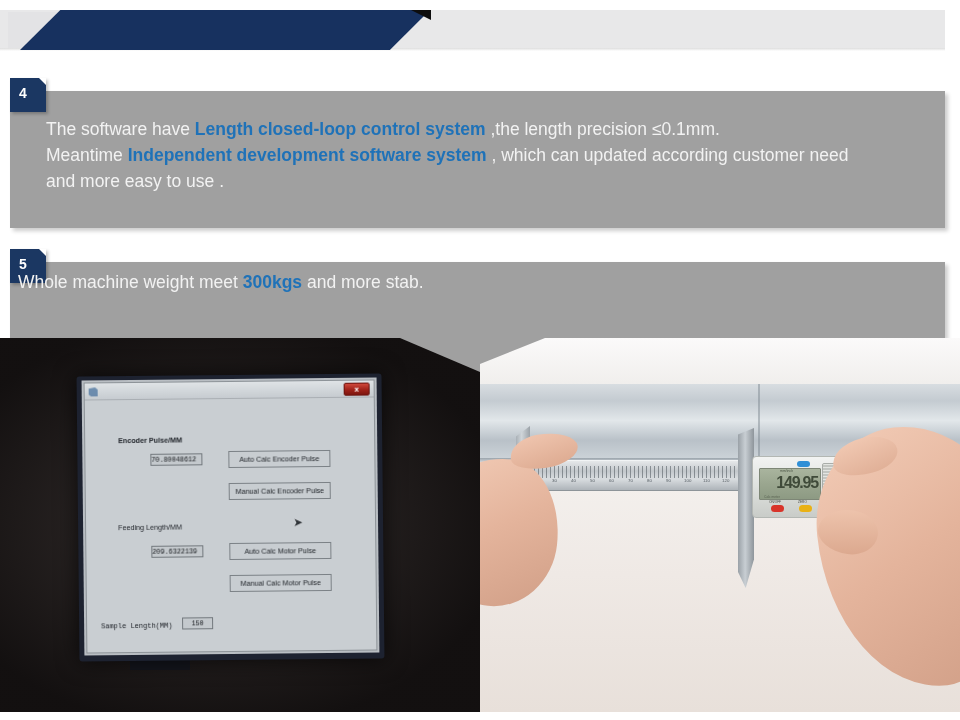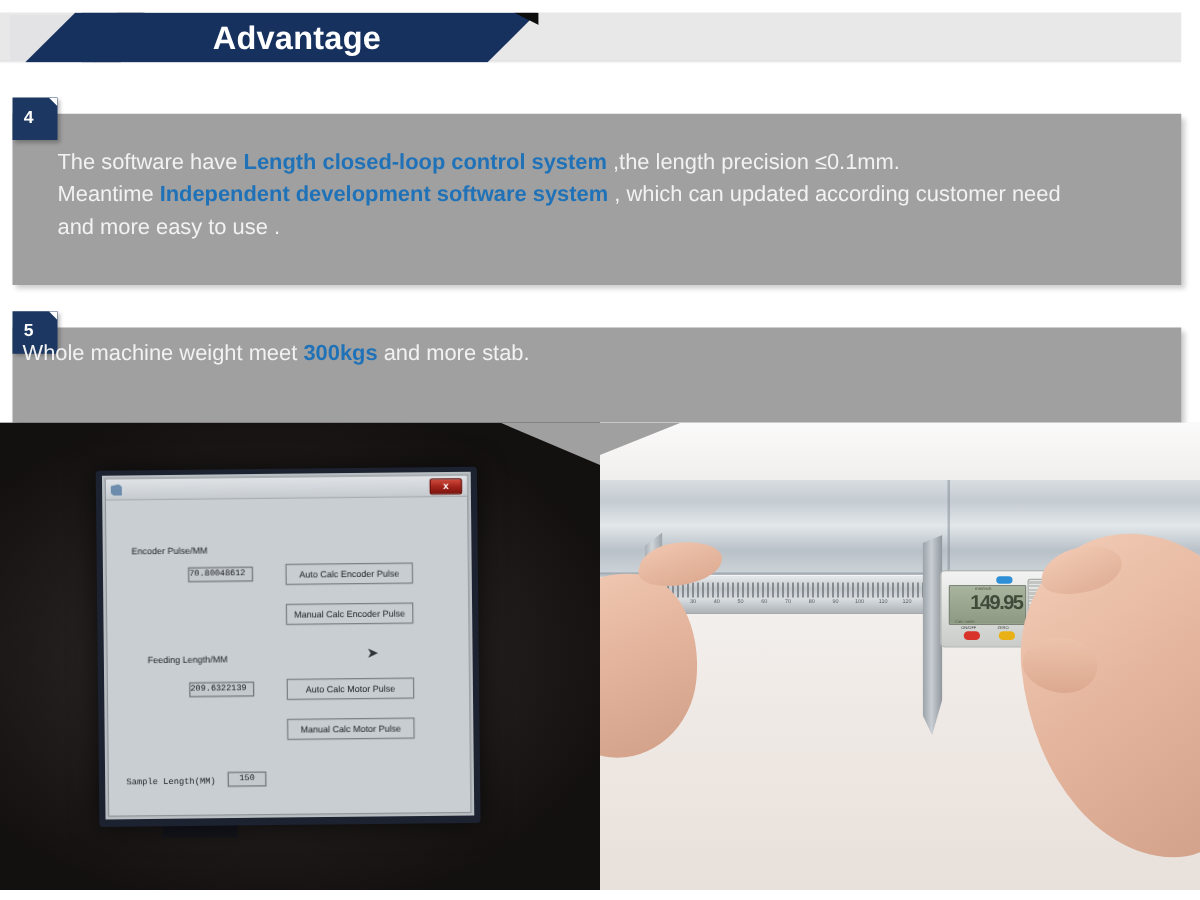--- a/index.html
+++ b/index.html
@@ -541,21 +541,20 @@
 
 <div id="slide">
 
   <div class="header-band"></div>
   <div class="header-band-shadow"></div>
   <div class="hdr-left-plate"></div>
   <div class="hdr-left-wedge"></div>
   <div class="hdr-notch-top"></div>
   <div class="hdr-notch-bot"></div>
   <div class="hdr-banner"></div>
-  <div class="hdr-title">Advantage</div>
   <div class="hdr-right-notch"></div>
 
   <div class="panel panel-1"></div>
   <div class="badge badge-1">
     <span class="badge-inner">4</span>
     <span class="badge-fold"></span>
   </div>
   <div class="panel-text panel-text-1">
     <div>
       <span>The software have </span><span class="hl">Length closed-loop control system</span><span> ,the length precision ≤0.1mm.</span>
@@ -587,21 +586,21 @@
         <div class="monitor-screen">
 
           <div class="dlg">
             <div class="dlg-titlebar">
               <span class="dlg-appicon"></span>
               <span class="dlg-close">x</span>
             </div>
 
             <div class="dlg-body">
 
-              <span class="dlg-lbl" style="left:20px; top:36px;">Encoder Pulse/MM</span>
+              <span class="dlg-lbl" style="left:33px; top:36px;font-weight:bold;">Encoder Pulse/MM</span>
               <span class="dlg-input" style="left:65px; top:54px; width:52px;">70.80048612</span>
               <span class="dlg-btn" style="left:143px; top:52px; width:102px;">Auto Calc Encoder Pulse</span>
               <span class="dlg-btn" style="left:143px; top:84px; width:102px;">Manual Calc Encoder Pulse</span>
 
               <span class="dlg-lbl" style="left:32px; top:123px;">Feeding Length/MM</span>
               <span class="dlg-input" style="left:65px; top:146px; width:52px;">209.6322139</span>
               <span class="dlg-btn" style="left:143px; top:144px; width:102px;">Auto Calc Motor Pulse</span>
               <span class="dlg-btn" style="left:143px; top:176px; width:102px;">Manual Calc Motor Pulse</span>
 
               <span class="dlg-cursor2" style="left:207px; top:118px;">➤</span>

